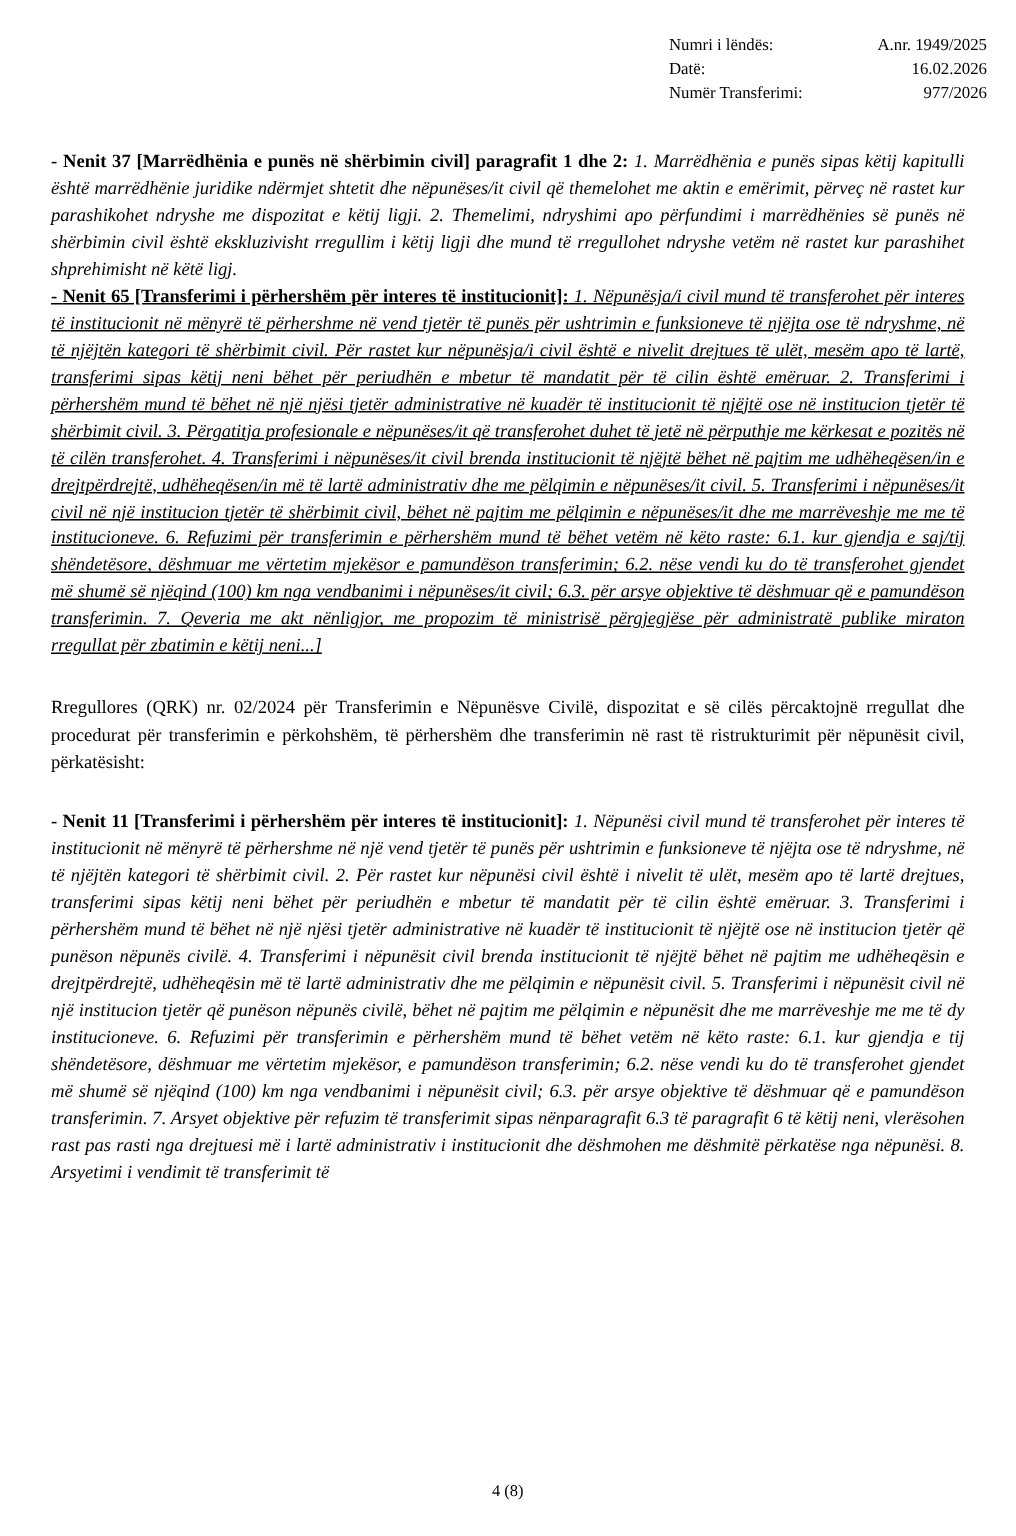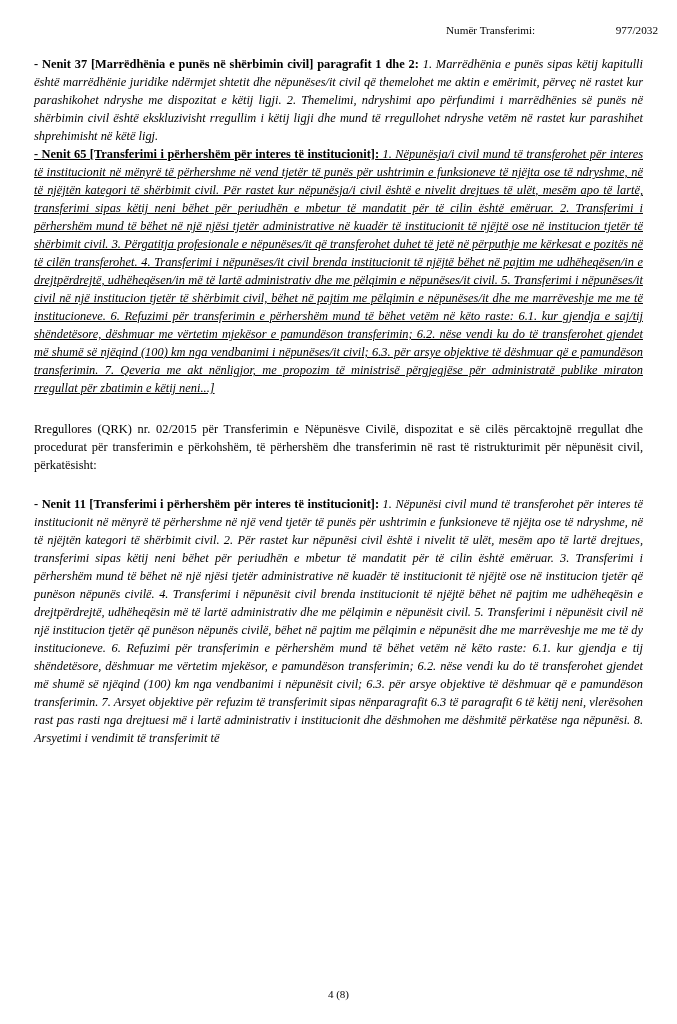--- a/index.html
+++ b/index.html
@@ -34,21 +34,21 @@
   .meta-row {
     display: flex;
     justify-content: space-between;
     white-space: nowrap;
   }
   .meta-label { text-align: left; }
   .meta-value { text-align: right; }
 
   
   .body-block {
-    margin-top: 18px;
+    margin-top: 28px;
     font-size: 12.4px;
     line-height: 1.45;
     text-align: justify;
     font-style: italic;
   }
   .para {
     margin: 0 0 0 0;
     text-indent: 0;
     text-align: justify;
   }
@@ -84,36 +84,44 @@
     margin-top: 40px;
   }
 </style>
 </head>
 <body>
 
 <div class="page">
 
   <div class="meta">
     <div class="meta-row">
+      <span class="meta-label">Numri i lëndës:</span>
+      <span class="meta-value">A.nr. 1949/2025</span>
+    </div>
+    <div class="meta-row">
+      <span class="meta-label">Datë:</span>
+      <span class="meta-value">16.02.2026</span>
+    </div>
+    <div class="meta-row">
       <span class="meta-label">Numër Transferimi:</span>
-      <span class="meta-value">977/2032</span>
+      <span class="meta-value">977/2026</span>
     </div>
   </div>
 
   <div class="body-block">
 
     <p class="para hang">
       <span class="dash">- </span><span class="lead">Nenit 37 [Marrëdhënia e punës në shërbimin civil] paragrafit 1 dhe 2:</span><span> 1. Marrëdhënia e punës sipas këtij kapitulli është marrëdhënie juridike ndërmjet shtetit dhe nëpunëses/it civil që themelohet me aktin e emërimit, përveç në rastet kur parashikohet ndryshe me dispozitat e këtij ligji. 2. Themelimi, ndryshimi apo përfundimi i marrëdhënies së punës në shërbimin civil është ekskluzivisht rregullim i këtij ligji dhe mund të rregullohet ndryshe vetëm në rastet kur parashihet shprehimisht në këtë ligj.</span>
     </p>
 
     <p class="para hang">
       <span class="dash">- </span><span class="lead">Nenit 65 [Transferimi i përhershëm për interes të institucionit]:</span><span> 1. Nëpunësja/i civil mund të transferohet për interes të institucionit në mënyrë të përhershme në vend tjetër të punës për ushtrimin e funksioneve të njëjta ose të ndryshme, në të njëjtën kategori të shërbimit civil. Për rastet kur nëpunësja/i civil është e nivelit drejtues të ulët, mesëm apo të lartë, transferimi sipas këtij neni bëhet për periudhën e mbetur të mandatit për të cilin është emëruar. 2. Transferimi i përhershëm mund të bëhet në një njësi tjetër administrative në kuadër të institucionit të njëjtë ose në institucion tjetër të shërbimit civil. 3. Përgatitja profesionale e nëpunëses/it që transferohet duhet të jetë në përputhje me kërkesat e pozitës në të cilën transferohet. 4. Transferimi i nëpunëses/it civil brenda institucionit të njëjtë bëhet në pajtim me udhëheqësen/in e drejtpërdrejtë, udhëheqësen/in më të lartë administrativ dhe me pëlqimin e nëpunëses/it civil. 5. Transferimi i nëpunëses/it civil në një institucion tjetër të shërbimit civil, bëhet në pajtim me pëlqimin e nëpunëses/it dhe me marrëveshje me me të institucioneve. 6. Refuzimi për transferimin e përhershëm mund të bëhet vetëm në këto raste: 6.1. kur gjendja e saj/tij shëndetësore, dëshmuar me vërtetim mjekësor e pamundëson transferimin; 6.2. nëse vendi ku do të transferohet gjendet më shumë së njëqind (100) km nga vendbanimi i nëpunëses/it civil; 6.3. për arsye objektive të dëshmuar që e pamundëson transferimin. 7. Qeveria me akt nënligjor, me propozim të ministrisë përgjegjëse për administratë publike miraton rregullat për zbatimin e këtij neni...]</span>
     </p>
 
-    <p class="plain-para" style="margin-top:22px;">Rregullores (QRK) nr. 02/2015 për Transferimin e Nëpunësve Civilë, dispozitat e së cilës përcaktojnë rregullat dhe procedurat për transferimin e përkohshëm, të përhershëm dhe transferimin në rast të ristrukturimit për nëpunësit civil, përkatësisht:</p>
+    <p class="plain-para" style="margin-top:22px;">Rregullores (QRK) nr. 02/2024 për Transferimin e Nëpunësve Civilë, dispozitat e së cilës përcaktojnë rregullat dhe procedurat për transferimin e përkohshëm, të përhershëm dhe transferimin në rast të ristrukturimit për nëpunësit civil, përkatësisht:</p>
 
     <p class="para hang" style="margin-top:22px;">
       <span class="dash">- </span><span class="lead">Nenit 11 [Transferimi i përhershëm për interes të institucionit]:</span><span> 1. Nëpunësi civil mund të transferohet për interes të institucionit në mënyrë të përhershme në një vend tjetër të punës për ushtrimin e funksioneve të njëjta ose të ndryshme, në të njëjtën kategori të shërbimit civil. 2. Për rastet kur nëpunësi civil është i nivelit të ulët, mesëm apo të lartë drejtues, transferimi sipas këtij neni bëhet për periudhën e mbetur të mandatit për të cilin është emëruar. 3. Transferimi i përhershëm mund të bëhet në një njësi tjetër administrative në kuadër të institucionit të njëjtë ose në institucion tjetër që punëson nëpunës civilë. 4. Transferimi i nëpunësit civil brenda institucionit të njëjtë bëhet në pajtim me udhëheqësin e drejtpërdrejtë, udhëheqësin më të lartë administrativ dhe me pëlqimin e nëpunësit civil. 5. Transferimi i nëpunësit civil në një institucion tjetër që punëson nëpunës civilë, bëhet në pajtim me pëlqimin e nëpunësit dhe me marrëveshje me me të dy institucioneve. 6. Refuzimi për transferimin e përhershëm mund të bëhet vetëm në këto raste: 6.1. kur gjendja e tij shëndetësore, dëshmuar me vërtetim mjekësor, e pamundëson transferimin; 6.2. nëse vendi ku do të transferohet gjendet më shumë së njëqind (100) km nga vendbanimi i nëpunësit civil; 6.3. për arsye objektive të dëshmuar që e pamundëson transferimin. 7. Arsyet objektive për refuzim të transferimit sipas nënparagrafit 6.3 të paragrafit 6 të këtij neni, vlerësohen rast pas rasti nga drejtuesi më i lartë administrativ i institucionit dhe dëshmohen me dëshmitë përkatëse nga nëpunësi.  8. Arsyetimi i vendimit të transferimit të</span>
     </p>
 
   </div>
 
   <div class="footer">4 (8)</div>
 
 </div>

